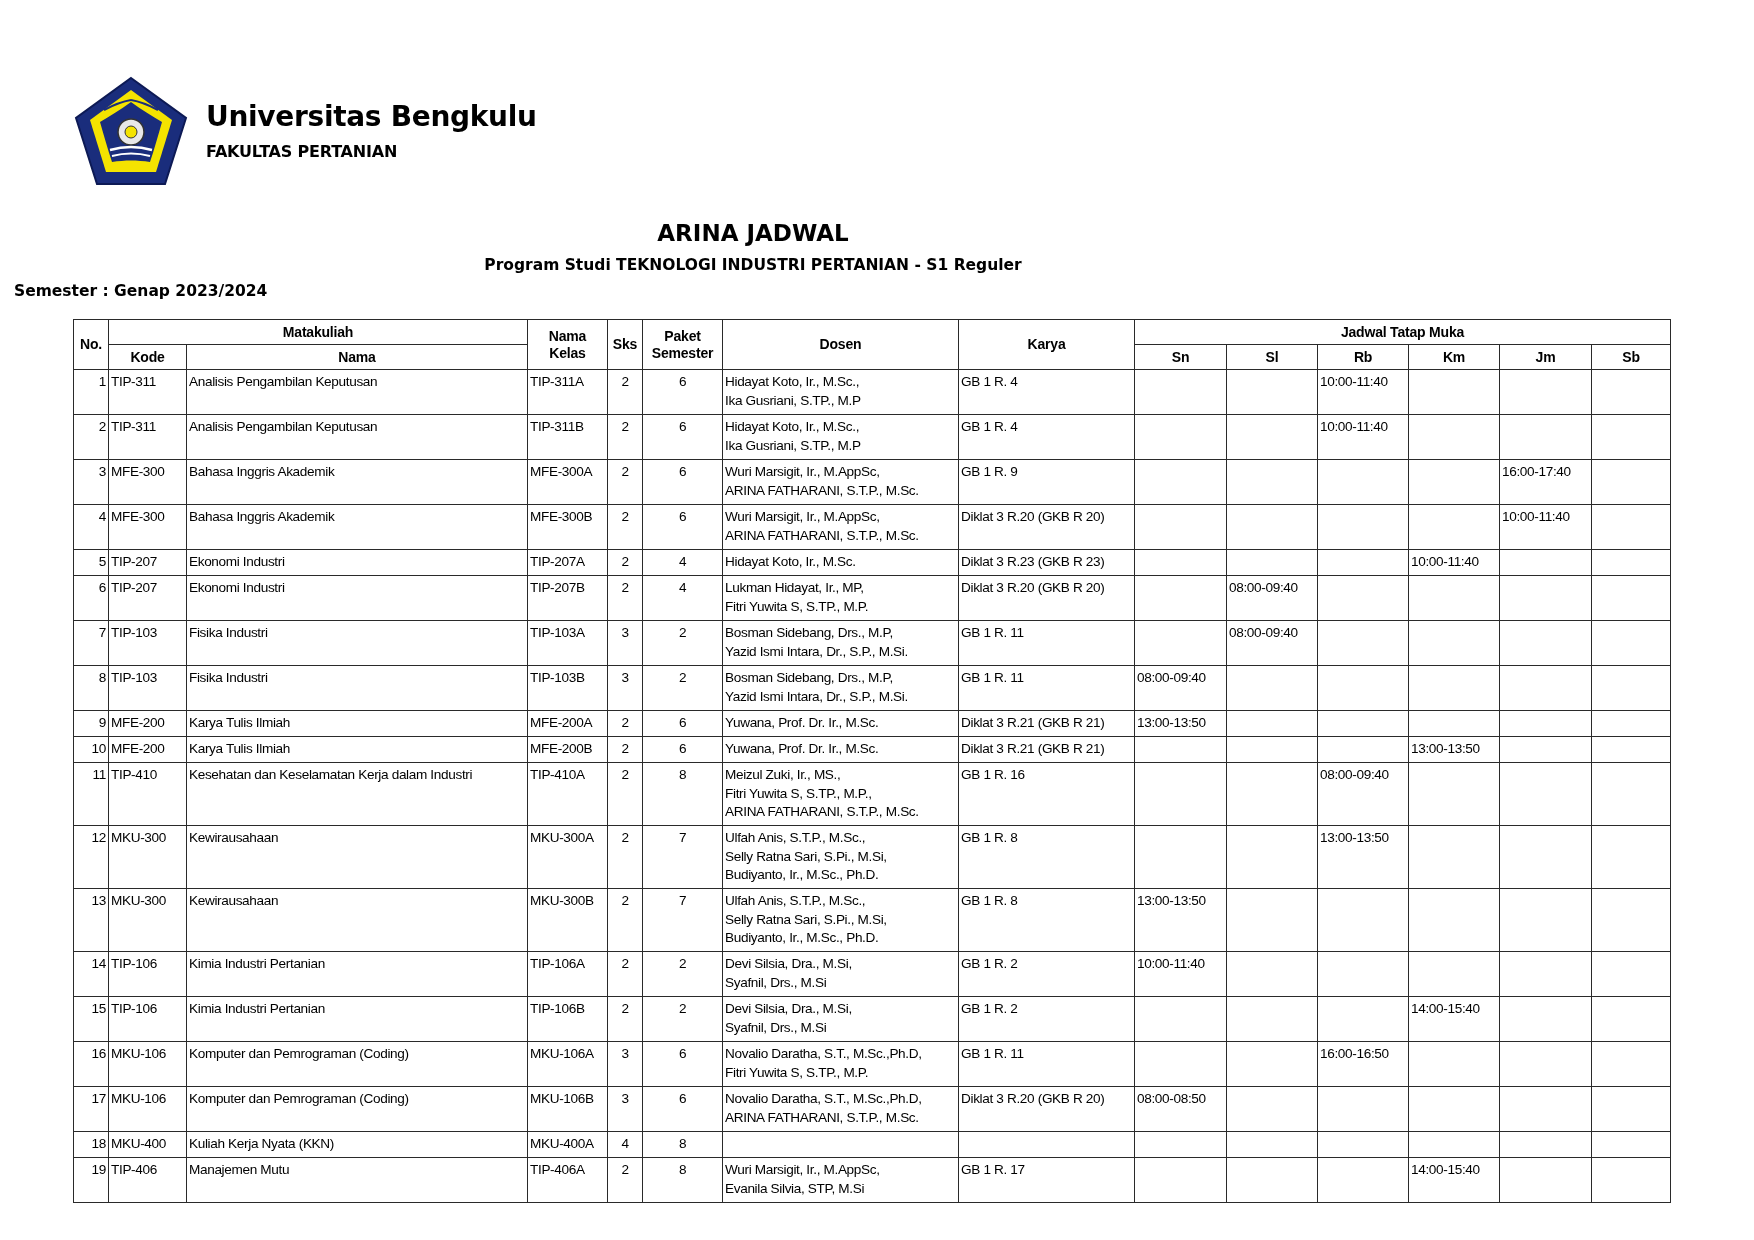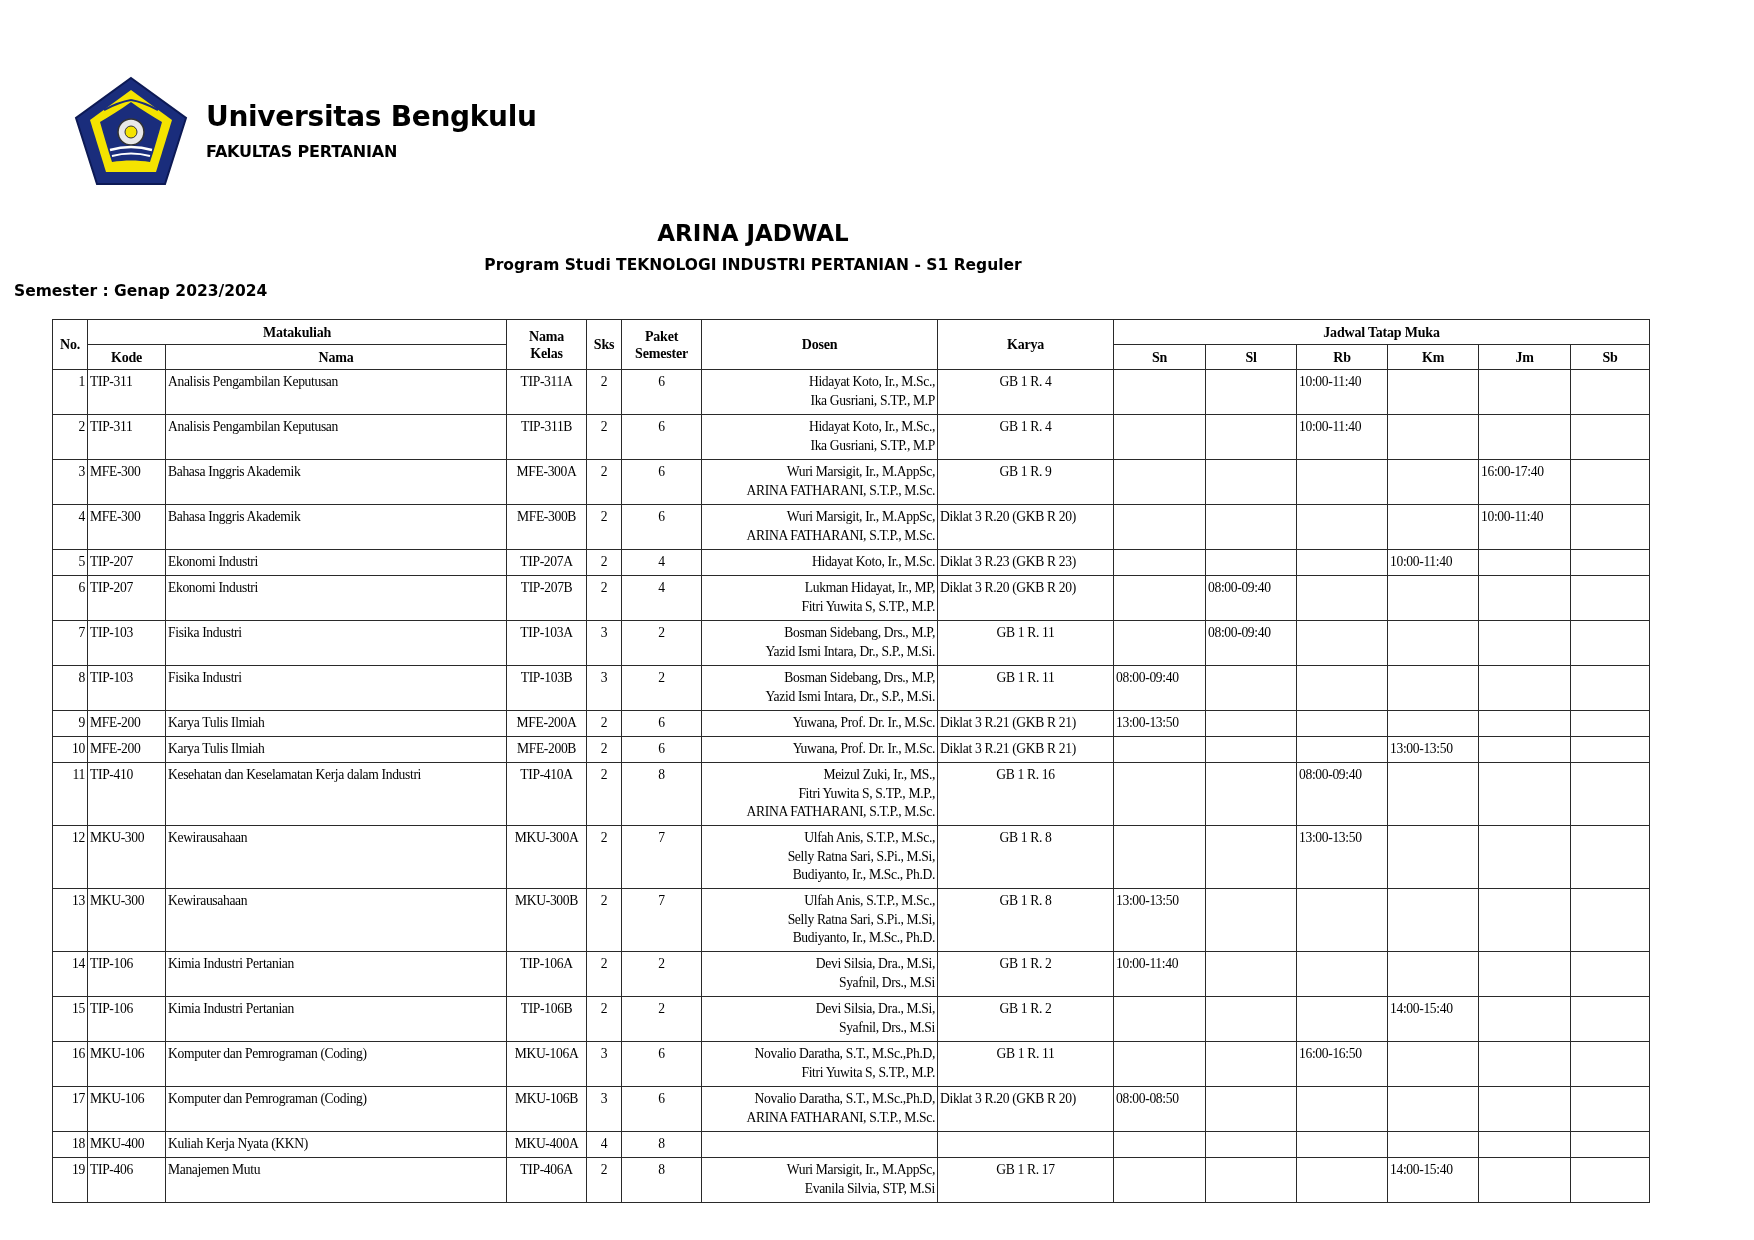--- a/index.html
+++ b/index.html
@@ -9,31 +9,31 @@
   .uni-name { position: absolute; left: 206px; top: 100px; font-size: 28px; font-weight: bold;
               font-family: "DejaVu Sans", sans-serif; letter-spacing: -0.3px; }
   .fac-name { position: absolute; left: 206px; top: 142px; font-size: 16px; font-weight: bold;
               font-family: "DejaVu Sans", sans-serif; letter-spacing: -0.2px; }
   .doc-title { position: absolute; left: 0; width: 1506px; top: 220px; text-align: center;
                font-size: 23px; font-weight: bold; }
   .doc-sub { position: absolute; left: 0; width: 1506px; top: 256px; text-align: center;
              font-size: 15.5px; font-weight: bold; }
   .doc-sem { position: absolute; left: 14px; width: 1506px; top: 282px; text-align: left;
              font-size: 15.5px; font-weight: bold; }
-  table.sched { position: absolute; left: 52px; top: 319px; border-collapse: collapse;
-                table-layout: fixed; width: 1593px; font-family: Liberation Serif, serif; border-radius: 6px; }
+  table.sched { position: absolute; left: 73px; top: 319px; border-collapse: collapse;
+                table-layout: fixed; width: 1593px; font-family: Liberation Sans, sans-serif; border-radius: 6px; }
   table.sched th, table.sched td { border: 1.6px solid #2a2a2a; padding: 0 2px; overflow: hidden; }
   table.sched th { font-size: 14px; font-weight: bold; text-align: center; vertical-align: middle;
                    line-height: 17px; height: 24px; letter-spacing: -0.2px; }
   table.sched td { font-size: 13.6px; vertical-align: top; line-height: 18.5px; padding-top: 3px;
                    white-space: nowrap; letter-spacing: -0.35px; }
   td.c-no { text-align: right; padding-right: 2px; }
-  td.c-center { text-align: center; }
+  td.c-center { }
   td.c-sks, td.c-paket { text-align: center; }
-  .dosen-line { display: block; text-align: right; }
+  .dosen-line { display: block; }
   tr.r2 td { height: 41px; }
   tr.r1 td { height: 22px; }
   tr.r3 td { height: 59px; }
 </style>
 </head>
 <body>
 
 <div class="logo">
   <svg width="114" height="112" viewBox="0 0 114 112">
     <polygon points="57,2 112,42 91,108 23,108 2,42" fill="#1a2d7c" stroke="#0d1a55" stroke-width="2"></polygon>

